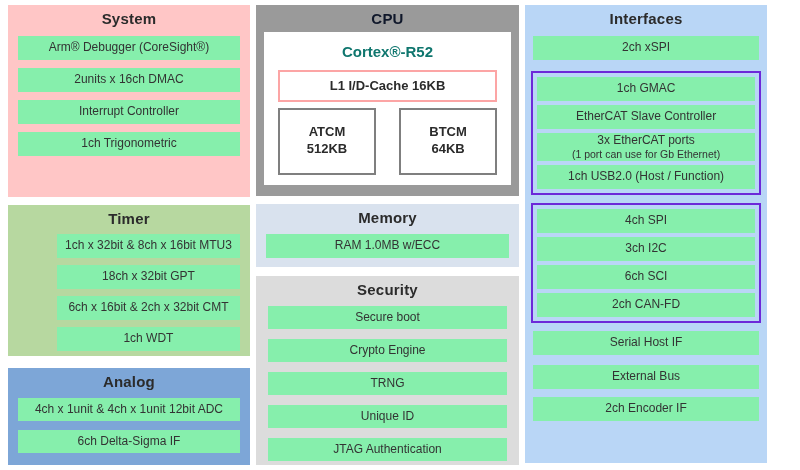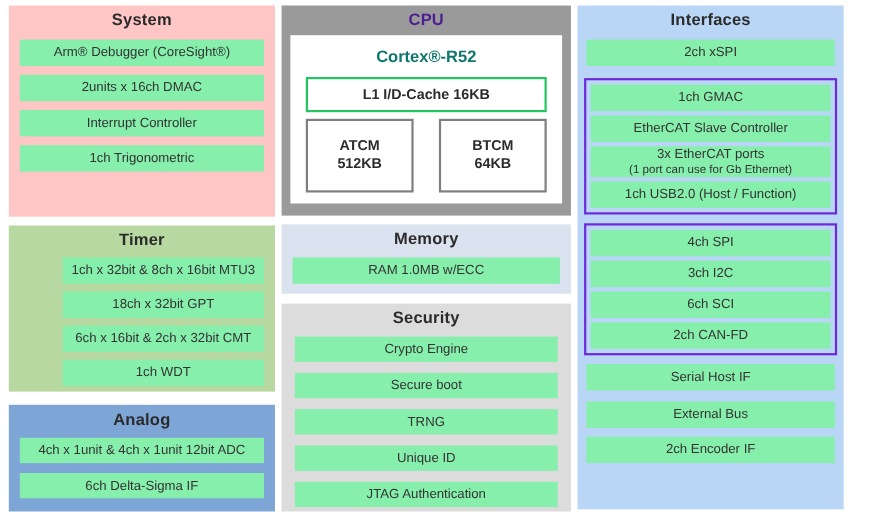--- a/index.html
+++ b/index.html
@@ -19,24 +19,24 @@
   .system{background:#ffc6c6;height:192px;margin-bottom:8px;}
   .system .stack{margin:9px 10px 0;gap:8px;}
   .timer{background:#b7d8a0;height:151px;margin-bottom:12px;}
   .timer .stack{margin:7px 10px 0;gap:7px;padding-left:39px;}
   .analog{background:#7da6d7;flex:1;}
   .analog .stack{margin:8px 10px 0;gap:9px;}
   .analog .item{min-height:23px;}
 
   
   .cpu{background:#9a9a9a;height:191px;margin-bottom:8px;display:flex;flex-direction:column;}
-  .cpu .panel-title{color:#4c1d95;}
+  .cpu .panel-title{color:#0f172a;}
   .cpu-core{background:#ffffff;margin:5px 8px 11px;flex:1;display:flex;flex-direction:column;}
   .cpu-core-name{font-weight:bold;font-size:15px;text-align:center;margin-top:10px;line-height:1.3;color:#0f766e;}
-  .cache-box{border:2px solid #22c55e;margin:8px 14px 0;height:32px;display:flex;align-items:center;justify-content:center;font-weight:bold;font-size:13px;color:#2b2b2b;box-sizing:border-box;}
+  .cache-box{border:2px solid #fca5a5;margin:8px 14px 0;height:32px;display:flex;align-items:center;justify-content:center;font-weight:bold;font-size:13px;color:#2b2b2b;box-sizing:border-box;}
   .tcm-row{display:flex;gap:23px;margin:6px 14px 10px;flex:1;}
   .tcm-box{border:2px solid #7f7f7f;flex:1;display:flex;flex-direction:column;align-items:center;justify-content:center;font-weight:bold;font-size:13px;line-height:1.3;color:#2b2b2b;box-sizing:border-box;}
   .memory{background:#d9e2ee;height:63px;margin-bottom:9px;}
   .memory .stack{margin:8px 10px 0;}
   .security{background:#dcdcdc;flex:1;}
   .security .stack{margin:8px 12px 0;gap:10px;}
   .security .item{min-height:23px;}
 
   
   .interfaces{background:#b9d6f6;height:458px;display:flex;flex-direction:column;}
@@ -113,22 +113,22 @@
     <div class="panel memory">
       <div class="panel-title">Memory</div>
       <div class="stack">
         <div class="item">RAM 1.0MB w/ECC</div>
       </div>
     </div>
 
     <div class="panel security">
       <div class="panel-title">Security</div>
       <div class="stack">
+        <div class="item">Secure boot</div>
         <div class="item">Crypto Engine</div>
-        <div class="item">Secure boot</div>
         <div class="item">TRNG</div>
         <div class="item">Unique ID</div>
         <div class="item">JTAG Authentication</div>
       </div>
     </div>
 
   </div>
 
   <div class="col col-right">
 

